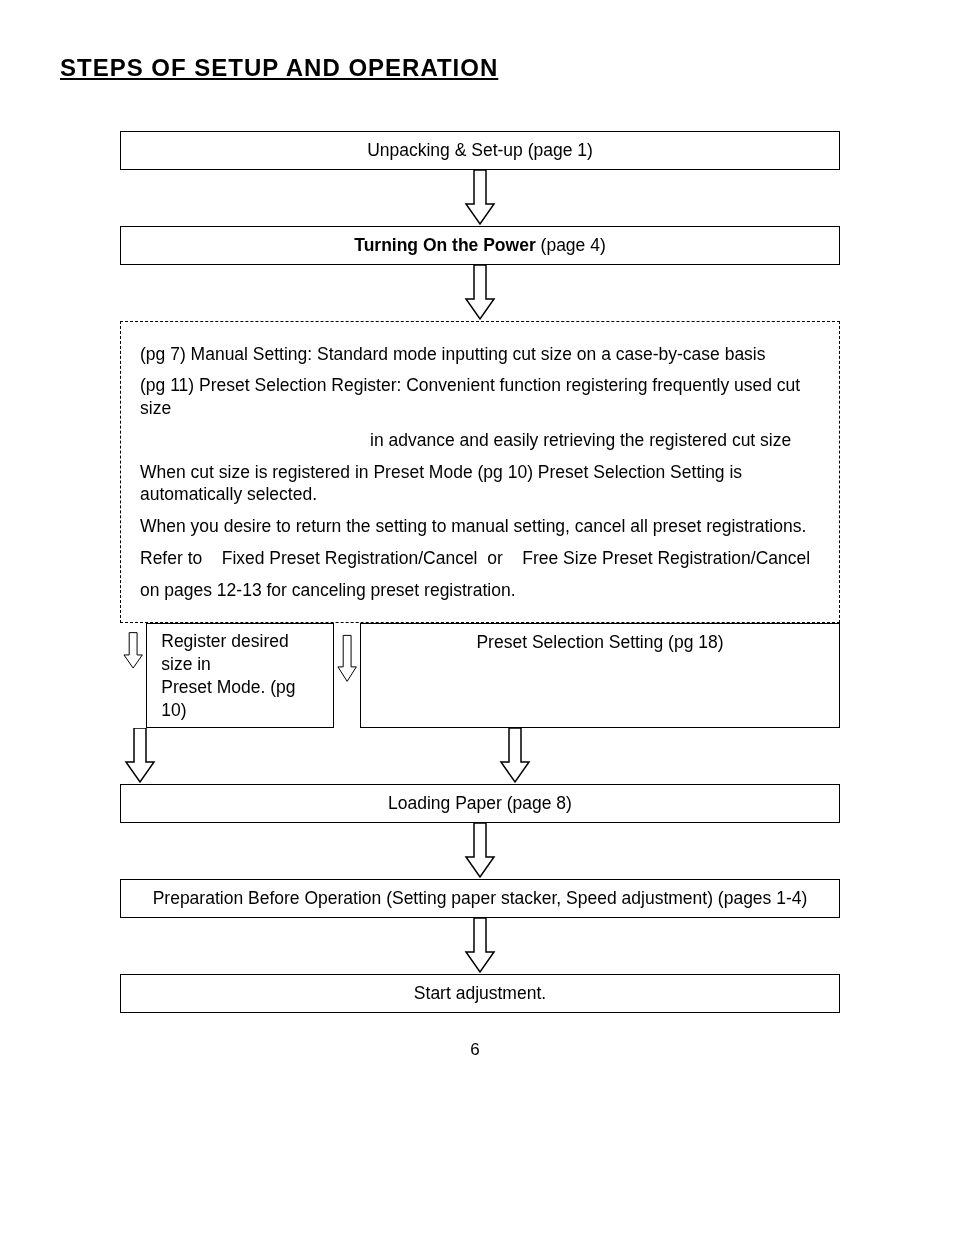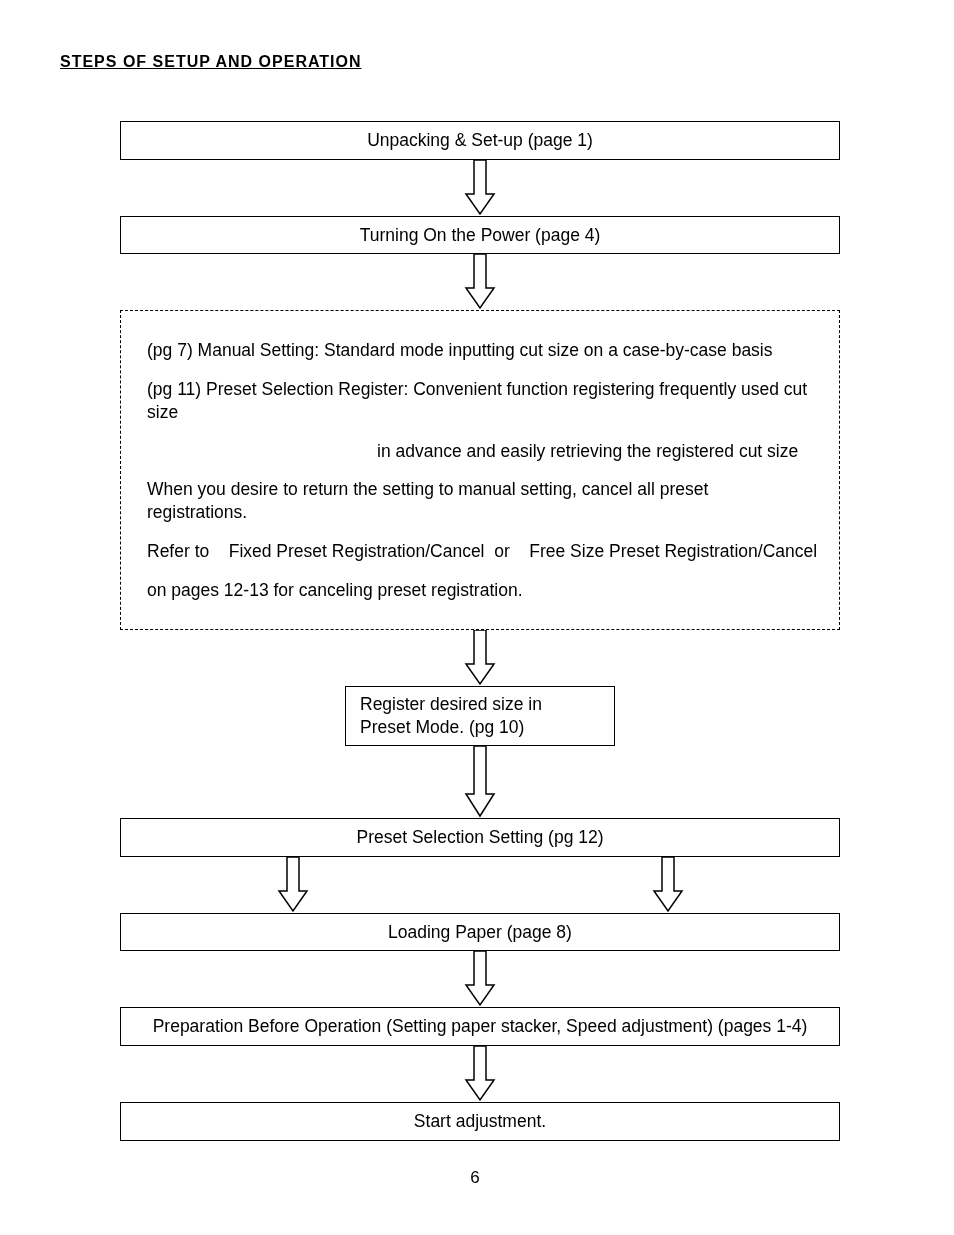--- a/index.html
+++ b/index.html
@@ -12,21 +12,21 @@
     line-height: 1.3;
   }
   .page {
     width: 954px;
     min-height: 1235px;
     padding: 52px 64px 30px 60px;
     box-sizing: border-box;
     position: relative;
   }
   .title {
-    font-size: 16px;
+    font-size: 24px;
     font-weight: bold;
     text-decoration: underline;
     letter-spacing: 1px;
     margin-bottom: 48px;
   }
   .flow {
     margin-left: 60px;
     width: 720px;
   }
   .box {
@@ -41,51 +41,49 @@
   }
   .arrow {
     display: block;
   }
   .dashed-box {
     border: 1.5px dashed #000;
     padding: 12px 12px 12px 10px;
     box-sizing: border-box;
     text-align: left;
   }
-  .dashed-box p { margin: 16px; }
+  .dashed-box p { margin: 9px; }
   .dashed-box .para2 { margin-top: 24px; }
   .split-row {
     display: flex;
     gap: 30px;
   }
   .split-row > div {
     flex: 1;
     display: flex;
-    flex-direction: column;
-    align-items: center;
   }
   .half-box {
     border: 1.5px solid #000;
     padding: 7px 10px;
     text-align: center;
     box-sizing: border-box;
     width: 100%;
   }
   .register-box {
     border: 1.5px solid #000;
     padding: 6px 14px;
     text-align: left;
     width: 240px;
   }
   .page-num {
     text-align: center;
     margin-top: 26px;
     font-size: 17px;
   }
-  .bold { font-weight: normal; }
+  .bold { font-weight: bold; }
 </style>
 </head>
 <body>
 
 <div class="page">
   <div class="title">STEPS OF SETUP AND OPERATION</div>
 
   <div class="flow">
 
     <div class="box">Unpacking &amp; Set-up (page 1)</div>
@@ -110,40 +108,41 @@
       <p>
         <span>(pg 7)</span>
         <span>Manual Setting: Standard mode inputting cut size on a case-by-case basis</span>
       </p>
       <p>
         <span>(pg 11)</span>
         <span>Preset Selection Register: Convenient function registering frequently used cut size</span>
       </p>
       <p style="padding-left:230px;">in advance and easily retrieving the registered cut size</p>
 
+      <p>When cut size is registered in Preset Mode (pg 10) Preset Selection Setting is automatically selected.</p>
       <p>When you desire to return the setting to manual setting, cancel all preset registrations.</p>
       <p style="white-space:pre;">Refer to    Fixed Preset Registration/Cancel  or    Free Size Preset Registration/Cancel</p>
       <p>on pages 12-13 for canceling preset registration.</p>
     </div>
 
     <div class="split-row">
 
 
       <div>
         <svg class="arrow" width="40" height="56" viewBox="0 0 40 56">
           <path d="M14 0 V34 H6 L20 54 L34 34 H26 V0 Z" fill="#fff" stroke="#000" stroke-width="1.5"></path>
         </svg>
         <div class="register-box">
           <span>Register desired size in</span><br>
           <span>Preset Mode. (pg 10)</span>
         </div>
         <svg class="arrow" width="40" height="72" viewBox="0 0 40 72">
           <path d="M14 0 V48 H6 L20 70 L34 48 H26 V0 Z" fill="#fff" stroke="#000" stroke-width="1.5"></path>
         </svg>
-        <div class="half-box">Preset Selection Setting (pg 12)</div>
+        <div class="half-box">Preset Selection Setting (pg 18)</div>
       </div>
     </div>
 
     <div class="split-row">
       <div>
         <svg class="arrow" width="40" height="56" viewBox="0 0 40 56">
           <path d="M14 0 V34 H6 L20 54 L34 34 H26 V0 Z" fill="#fff" stroke="#000" stroke-width="1.5"></path>
         </svg>
       </div>
       <div>

